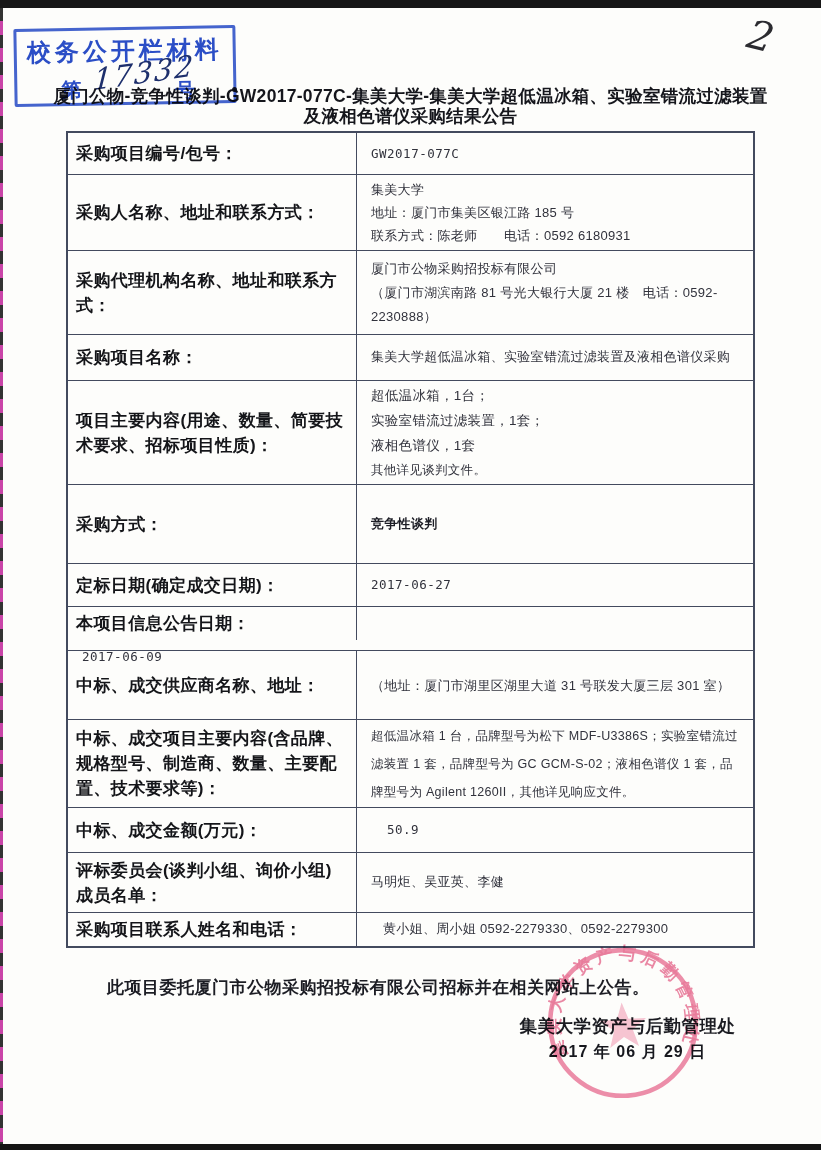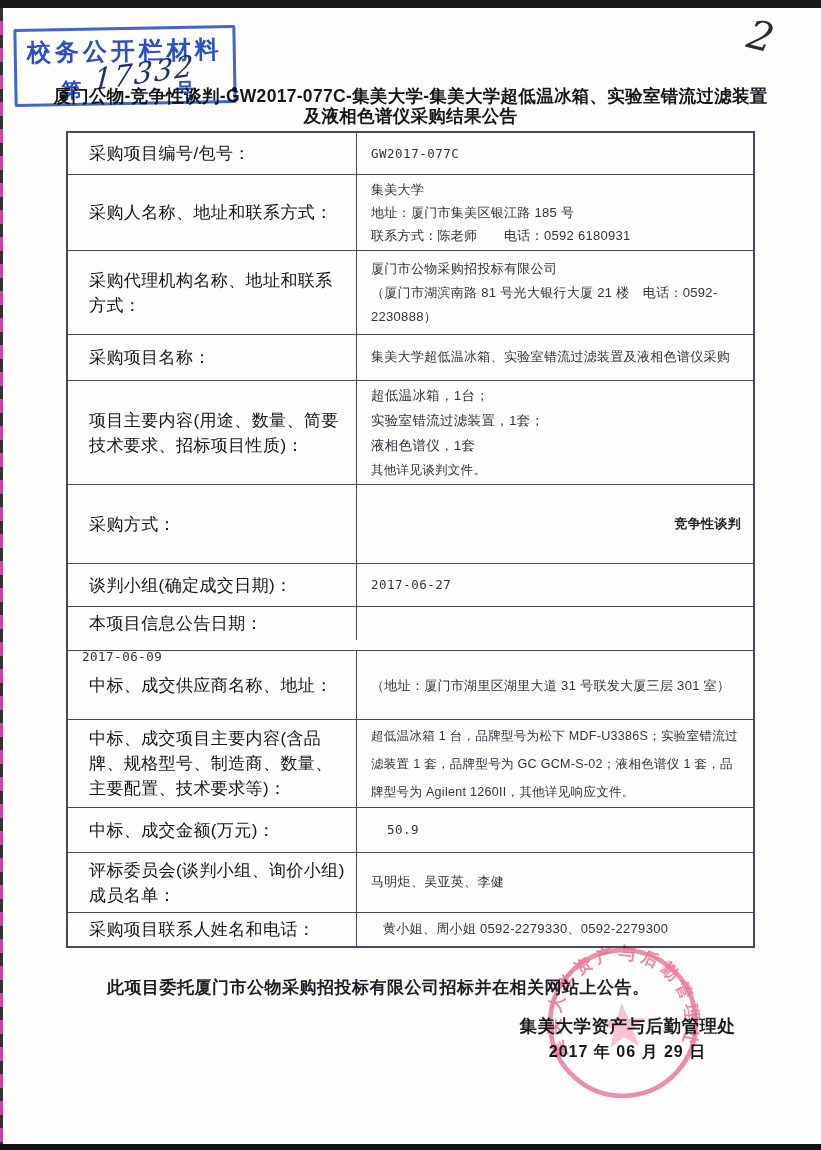--- a/index.html
+++ b/index.html
@@ -34,28 +34,28 @@
     background:#23242c;}
   
   .doc-title{position:absolute;top:86px;left:0;width:821px;text-align:center;
     font-weight:700;font-size:17.5px;line-height:20px;color:#15161c;letter-spacing:.3px;z-index:2;}
   
   .doc-table{position:absolute;top:131px;left:66px;width:689px;
     border:2px solid #434a5e;box-sizing:border-box;background:transparent;z-index:1;}
   .trow{display:flex;box-sizing:border-box;}
   .trow + .trow{border-top:1.6px solid #434a5e;}
   .tlabel{width:289px;box-sizing:border-box;border-right:1.6px solid #434a5e;
-    padding:4px 9px 4px 21px;display:flex;align-items:center;
-    font-weight:400;font-size:17px;line-height:25px;color:#141519;letter-spacing:.4px;}
+    padding:4px 9px 4px 8px;display:flex;align-items:center;
+    font-weight:700;font-size:17px;line-height:25px;color:#141519;letter-spacing:.4px;}
   .tvalue{flex:1;box-sizing:border-box;padding:5px 12px 5px 14px;display:flex;
     flex-direction:column;justify-content:center;
     font-size:13px;line-height:1.85;color:#31323c;letter-spacing:.3px;}
   .vline{white-space:normal;}
   .mono{font-family:"DejaVu Sans Mono",monospace;font-size:12.5px;letter-spacing:.5px;}
-  .boldval{font-weight:700;font-size:13px;color:#1d1e26;text-align:right;}
+  .boldval{font-weight:700;font-size:13px;color:#1d1e26;}
   .r1{height:41px;}  .r2{height:76px;}  .r3{height:84px;}  .r4{height:46px;}
   .r5{height:104px;} .r6{height:79px;}  .r7{height:43px;}  .r8{height:44px;flex-direction:column;}
   .r9{height:69px;}  .r10{height:88px;} .r11{height:45px;gap:16px;} .r12{height:60px;}
   .r13{height:34px;gap:12px;}
   .r2 .tvalue{line-height:23px;}
   .r3 .tvalue{line-height:24px;}
   .r5 .tvalue{line-height:25px;font-size:13.5px;}
   .r5 .vline:nth-child(4){font-size:12.5px;}
   .r9 .tvalue{line-height:25px;}
   .r10 .tvalue{line-height:28px;font-size:12.5px;}
@@ -138,21 +138,21 @@
   </div>
 
   <div class="trow r6">
     <div class="tlabel">采购方式：</div>
     <div class="tvalue">
       <div class="vline boldval">竞争性谈判</div>
     </div>
   </div>
 
   <div class="trow r7">
-    <div class="tlabel">谈判小组(确定成交日期)：</div>
+    <div class="tlabel">定标日期(确定成交日期)：</div>
     <div class="tvalue">
       <div class="vline mono">2017-06-27</div>
     </div>
   </div>
 
   <div class="trow r8">
     <div class="tlabel">本项目信息公告日期：</div>
     <div class="tvalue">
       <div class="vline mono">2017-06-09</div>
     </div>

